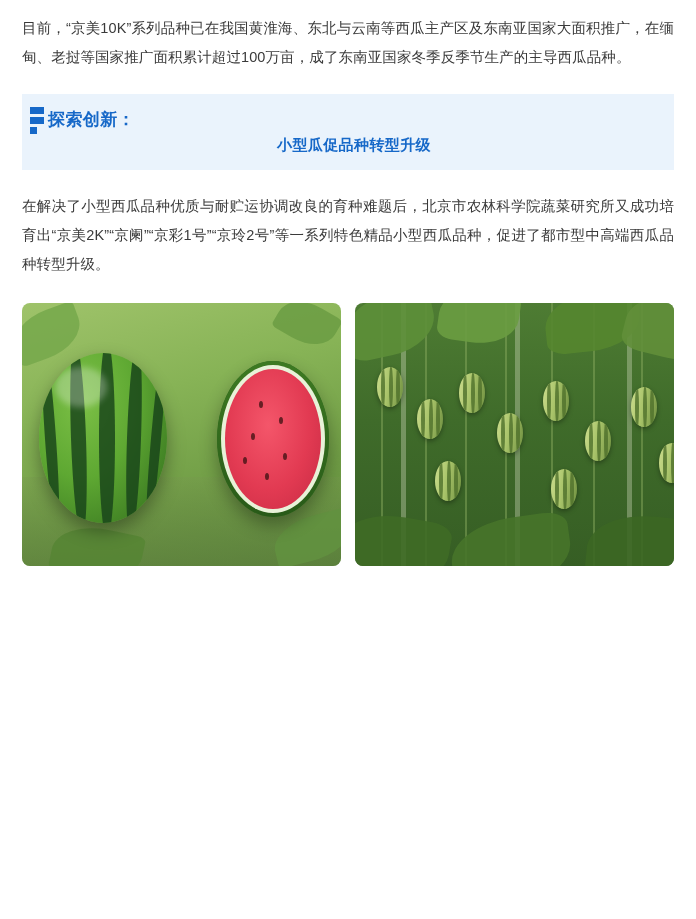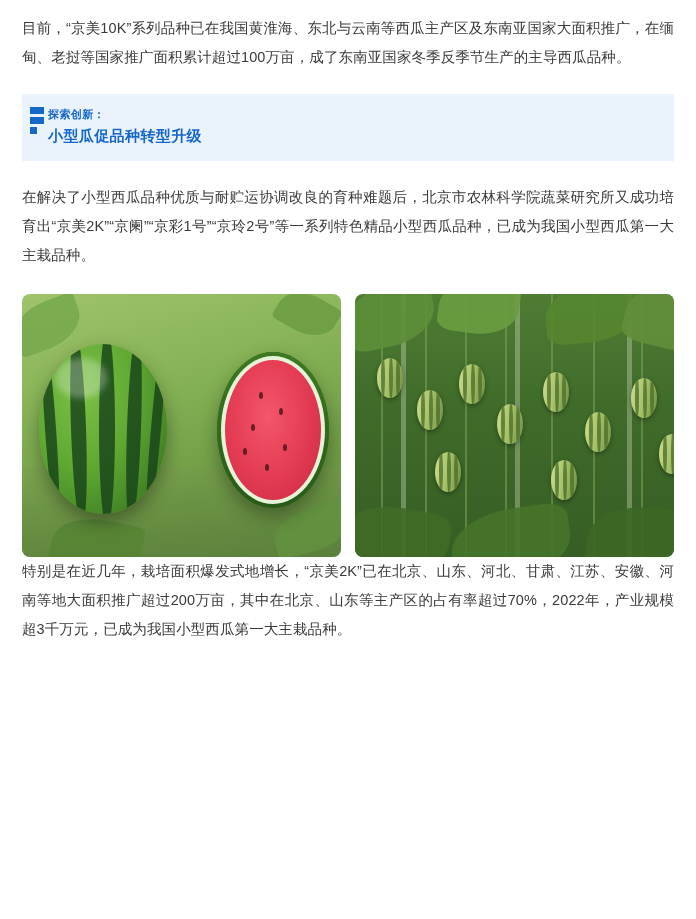--- a/index.html
+++ b/index.html
@@ -50,32 +50,33 @@
   }
   .heading-band .bar {
     background: #1668c8;
     height: 7px;
     margin-bottom: 3px;
   }
   .heading-band .bar.b1 { width: 14px; }
   .heading-band .bar.b2 { width: 14px; }
   .heading-band .bar.b3 { width: 7px; }
   .heading-band .h-line1 {
-    font-size: 11px;
+    font-size: 17px;
     font-weight: bold;
     color: #1668c8;
     line-height: 1.6;
     letter-spacing: 0.4px;
   }
   .heading-band .h-line2 {
     font-size: 15px;
     font-weight: bold;
     color: #1668c8;
     line-height: 1.6;
     letter-spacing: 0.4px;
+    text-align: center;
   }
   
   .figure-row {
     display: flex;
     gap: 14px;
     margin: 24px 0 0 0;
   }
   .figure {
     flex: 1 1 0;
     border-radius: 8px;
@@ -239,21 +240,21 @@
   <div class="heading-band">
     <div class="bar-group">
       <div class="bar b1"></div>
       <div class="bar b2"></div>
       <div class="bar b3"></div>
     </div>
     <div class="h-line1">探索创新：</div>
     <div class="h-line2">小型瓜促品种转型升级</div>
   </div>
 
-  <p class="body-text">在解决了小型西瓜品种优质与耐贮运协调改良的育种难题后，北京市农林科学院蔬菜研究所又成功培育出“京美2K”“京阑”“京彩1号”“京玲2号”等一系列特色精品小型西瓜品种，已成为我国小型西瓜第一大主栽品种。</p>
+  <p class="body-text">在解决了小型西瓜品种优质与耐贮运协调改良的育种难题后，北京市农林科学院蔬菜研究所又成功培育出“京美2K”“京阑”“京彩1号”“京玲2号”等一系列特色精品小型西瓜品种，促进了都市型中高端西瓜品种转型升级。</p>
 
   <div class="figure-row">
 
     <div class="figure">
       <div class="melon-photo">
         <div class="leaf l1"></div>
         <div class="leaf l2"></div>
         <div class="ground"></div>
         <div class="leaf l3"></div>
         <div class="leaf l4"></div>
@@ -347,15 +348,14 @@
             <i style="left:12px;"></i>
             <i style="left:19px;"></i>
           </div>
       </div>
     </div>
 
   </div>
 
 
 
-  <p class="body-text">特别是在近几年，栽培面积爆发式地增长，“京美2K”已在北京、山东、河北、甘肃、江苏、安徽、河南等地大面积推广超过200万亩，其中在北京、山东等主产区的占有率超过70%，2022年，产业规模超3千万元，已成为我国小型西瓜第一大主栽品种。</p>
 
 </div>
 
 </body></html>

